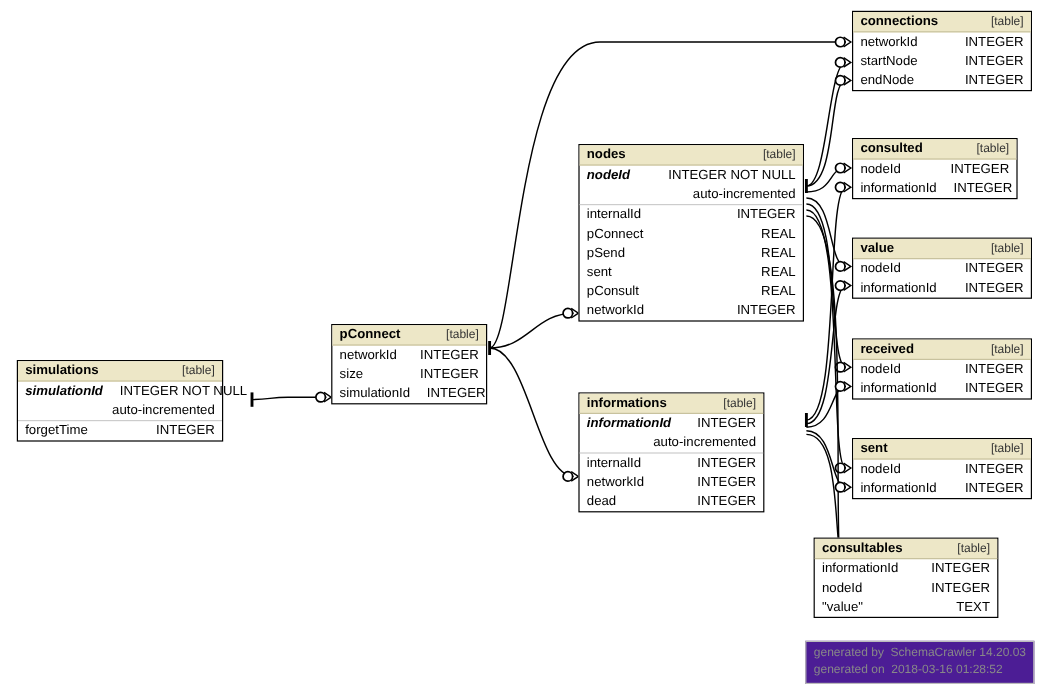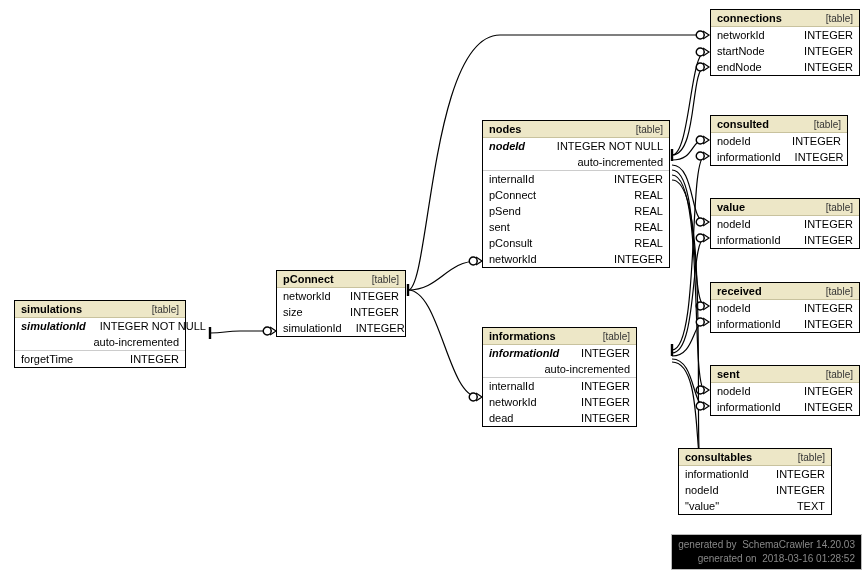--- a/index.html
+++ b/index.html
@@ -58,26 +58,25 @@
   }
   .tbl .pk .col1 {
     font-weight: bold;
     font-style: italic;
   }
   .footer {
     position: absolute;
     right: 3px;
     bottom: 3px;
     border: 1px solid #bbb;
-    background: #000000;
+    background: #4c1d95;
     color: #888;
     font-size: 10px;
     padding: 3px 6px;
     line-height: 14px;
-    text-align: right;
   }
 </style>
 </head>
 <body>
 
 <svg class="edges">
   <defs>
 
     <marker id="bar" markerWidth="8" markerHeight="10" refX="4" refY="5" orient="auto">
       <path d="M4 0 L4 10" stroke="#000" stroke-width="2"></path>

